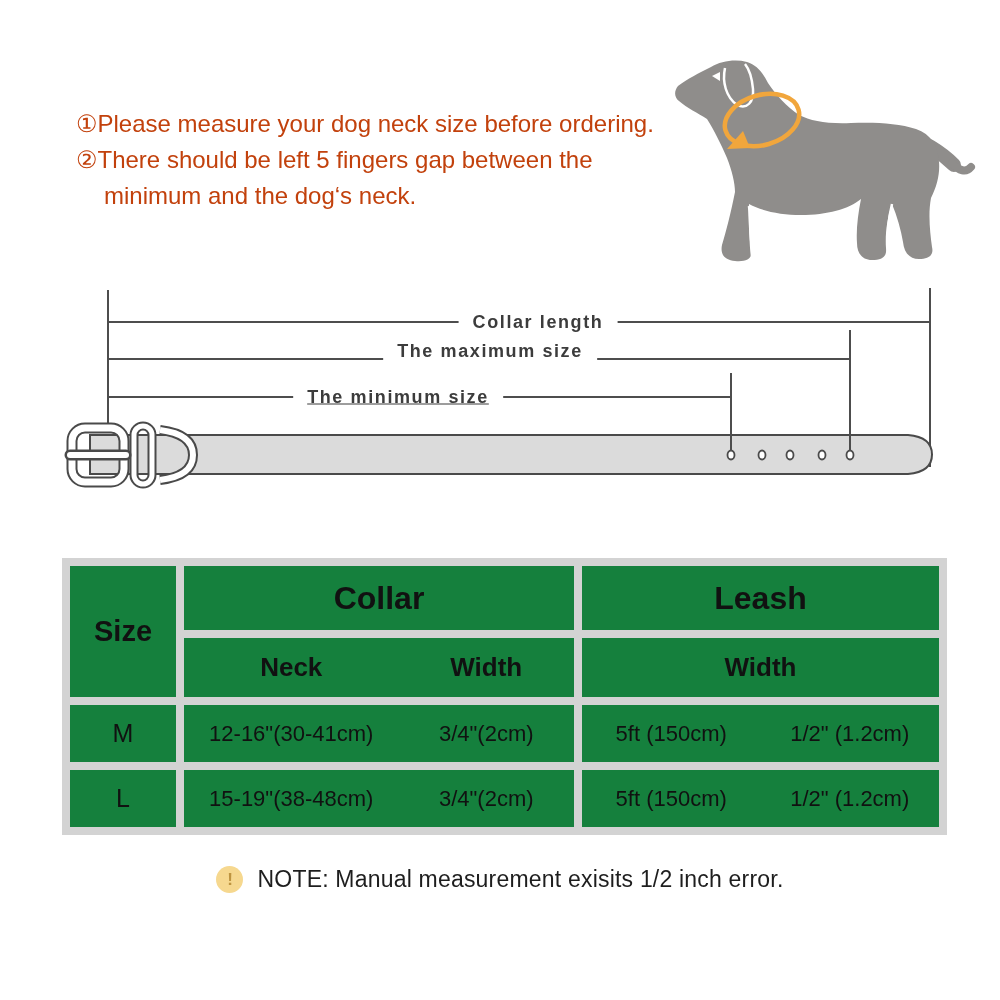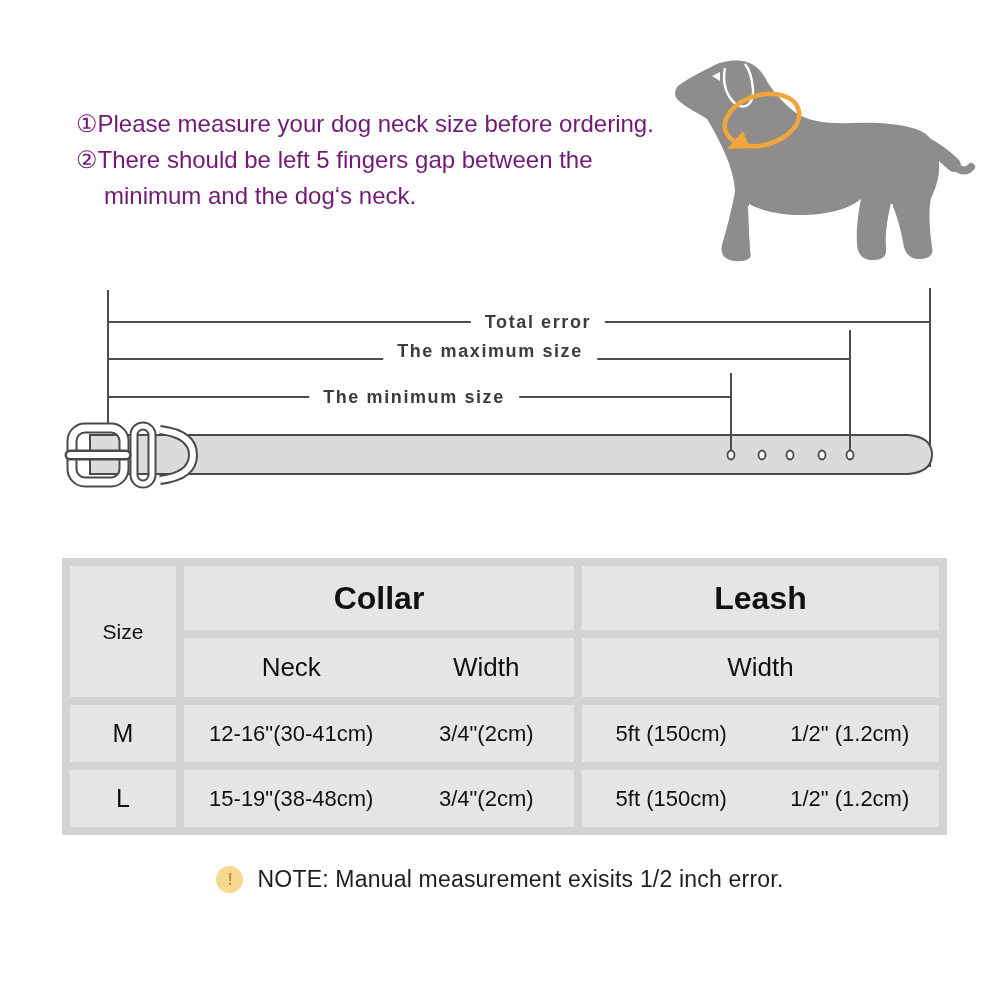--- a/index.html
+++ b/index.html
@@ -2,45 +2,45 @@
 <html style="--line-dark: #4D4D4D; --table-frame: #D3D3D3; --note-bg: #F6D88F; --note-glyph: #BE9440;"><head>
 <meta charset="utf-8">
 <style>
   html,body{margin:0;padding:0;background:#ffffff;}
   .page{
     position:relative;width:1000px;height:1000px;background:#ffffff;overflow:hidden;
     font-family:"Liberation Sans", sans-serif;color:#2e2e2e;
   }
   
   .instructions{position:absolute;left:76px;top:106px;width:620px;}
-  .instr-line{font-size:24px;line-height:36px;color:#701a75;white-space:nowrap;}
+  .instr-line{font-size:24px;line-height:36px;color:#c2410c;white-space:nowrap;}
   .instr-line.indent{padding-left:28px;}
   
   .dog-wrap{position:absolute;left:650px;top:48px;width:330px;height:242px;}
   
   .mline{position:absolute;background:var(--line-dark,#4d4d4d);}
   .mlabel{
     position:absolute;transform:translate(-50%,-50%);background:#ffffff;
     padding:0 14px;font-size:18px;font-weight:bold;letter-spacing:1.6px;
     color:#3c3c3c;white-space:nowrap;z-index:3;
   }
   .collar-svg{position:absolute;left:60px;top:420px;width:890px;height:72px;z-index:2;}
   
   .size-table{
     position:absolute;left:62px;top:558px;width:885px;height:277px;
     background:var(--table-frame,#d3d3d3);box-sizing:border-box;padding:8px;
     display:grid;grid-template-columns:106px 390px 1fr;grid-template-rows:64px 59px 1fr 1fr;gap:8px;
   }
-  .cell{background:#e5e5e5;display:flex;align-items:center;justify-content:center;}
-  .cell-size-head{grid-column:1;grid-row:1/3;font-size:21px;font-weight:normal;color:#111;}
+  .cell{background:#15803d;display:flex;align-items:center;justify-content:center;}
+  .cell-size-head{grid-column:1;grid-row:1/3;font-size:29px;font-weight:bold;color:#111;}
   .group-head{font-size:32px;font-weight:bold;color:#111;}
   .split{display:flex;align-items:stretch;}
   .split > span{display:flex;align-items:center;justify-content:center;}
   .w55{width:55%;} .w45{width:45%;} .w50{width:50%;}
-  .sub-head .split > span, .sub-head span{font-size:26px;font-weight:normal;color:#111;}
+  .sub-head .split > span, .sub-head span{font-size:26px;font-weight:bold;color:#111;}
   .row-size{font-size:25px;color:#111;}
   .data-cell span{font-size:22px;color:#111;}
   
   .note{
     position:absolute;left:0;top:866px;width:1000px;display:flex;
     align-items:center;justify-content:center;gap:14px;
   }
   .note-icon{
     width:27px;height:27px;border-radius:50%;background:var(--note-bg,#f6d88f);
     color:var(--note-glyph,#be9440);font-size:17px;font-weight:bold;
@@ -111,23 +111,23 @@
   </div>
 
   <div class="mline" style="left:107px;top:290px;width:2px;height:143px;"></div>
   <div class="mline" style="left:929px;top:288px;width:2px;height:179px;"></div>
   <div class="mline" style="left:107px;top:321px;width:824px;height:2px;"></div>
   <div class="mline" style="left:107px;top:358px;width:744px;height:2px;"></div>
   <div class="mline" style="left:107px;top:396px;width:625px;height:2px;"></div>
   <div class="mline" style="left:849px;top:330px;width:2px;height:121px;z-index:3;"></div>
   <div class="mline" style="left:730px;top:373px;width:2px;height:78px;z-index:3;"></div>
 
-  <div class="mlabel" style="left:538px;top:322px;">Total error</div>
+  <div class="mlabel" style="left:538px;top:322px;">Collar length</div>
   <div class="mlabel" style="left:490px;top:351px;">The maximum size</div>
-  <div class="mlabel" style="left:414px;top:397px;">The minimum size</div>
+  <div class="mlabel" style="left:398px;top:397px;text-decoration:underline;">The minimum size</div>
 
   <svg class="collar-svg" viewBox="0 0 890 72">
 
     <path d="M 30,15 L 848,15 Q 872,17 872,34.5 Q 872,52 848,54 L 30,54 Z" fill="#DBDBDB" stroke="#4A4A4A" stroke-width="2"></path>
 
     <path d="M 100,10 Q 133,14 133,35 Q 133,56 100,60" fill="none" stroke="#4A4A4A" stroke-width="10"></path>
     <path d="M 100,10 Q 133,14 133,35 Q 133,56 100,60" fill="none" stroke="#ffffff" stroke-width="6"></path>
 
     <rect x="74" y="6" width="18" height="58" rx="9" fill="none" stroke="#4A4A4A" stroke-width="9"></rect>
     <rect x="74" y="6" width="18" height="58" rx="9" fill="none" stroke="#ffffff" stroke-width="5"></rect>

